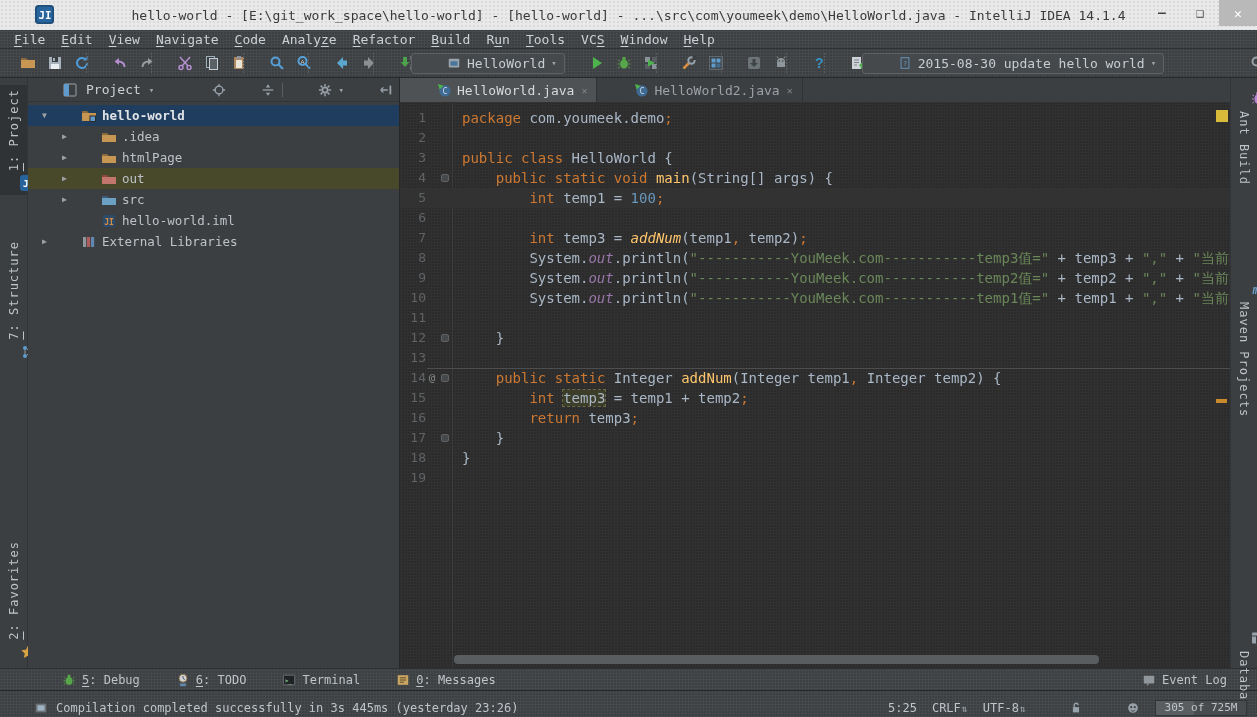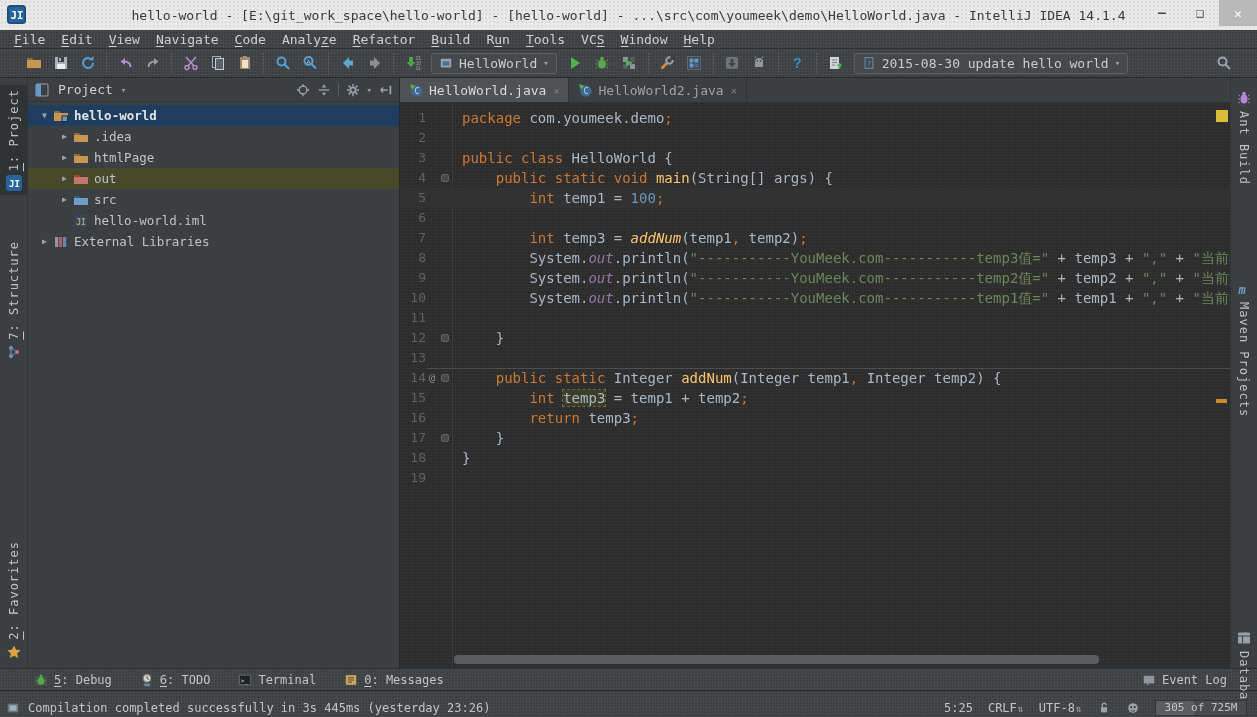--- a/index.html
+++ b/index.html
@@ -4,21 +4,21 @@
 <style>
   * { margin:0; padding:0; box-sizing:border-box; }
   html,body { width:1257px; height:717px; overflow:hidden; }
   body {
     font-family:"DejaVu Sans Mono","Liberation Mono",monospace;
     background:#3c3f41; color:#bbb; font-size:13px; position:relative;
     -webkit-font-smoothing:none;
   }
   .dotted { background-image:radial-gradient(rgba(255,255,255,.05) 1px, transparent 1.3px); background-size:3px 3px; }
   u { text-decoration:underline; text-underline-offset:2px; }
-  .icon { display:inline-flex; align-items:center; justify-content:center; }
+  .icon { display:inline-flex; align-items:center; justify-content:center;margin-left:28px; }
   .icon svg { width:16px; height:16px; display:block; }
   button { background:none; border:none; cursor:default; }
 
   
   #titlebar { height:30px; background:#e9e9e9;
     background-image:radial-gradient(#dadada 1px, transparent 1.3px); background-size:4px 4px;
     display:flex; align-items:center; justify-content:center; position:relative;
     color:#3a3a3a; font-size:13px; }
   #app-logo { position:absolute; left:7px; top:5px; }
   #app-logo svg { width:19px; height:19px; }
@@ -28,21 +28,21 @@
   .win-btn.max::before { content:"❑"; }
   .win-btn.close { background:#b9b9b9; color:#fff; height:26px; }
   .win-btn.close::before { content:"✕"; font-weight:bold; }
 
   
   #menubar { height:19px; display:flex; align-items:center; padding-left:6px;
     color:#ccd1d5; border-bottom:1px solid #2e3133; }
   .menu-item { padding:0 8px; white-space:pre; }
 
   
-  #toolbar { height:29px; display:flex; align-items:center; padding:0 20px; border-bottom:1px solid #282828; }
+  #toolbar { height:29px; display:flex; align-items:center; padding:0 0; border-bottom:1px solid #282828; }
   .tb-btn { width:27px; height:25px; display:flex; align-items:center; justify-content:center; flex:none; }
   .tb-sep { width:1px; height:20px; margin:0 5px; flex:none;
     background-image:linear-gradient(#5a5e60 60%, transparent 0); background-size:1px 3px; }
   .tb-combo { height:21px; border:1px solid #5e6164; border-radius:3px; background:#45494b;
     display:flex; align-items:center; padding:0 7px; gap:6px; margin:0 5px; color:#c7cdd2; white-space:pre; flex:none; }
   .tb-combo .icon svg { width:14px; height:14px; }
   .caret { color:#9aa0a5; font-size:9px; }
   #searchbar-btn { margin-left:auto; }
 
   
@@ -105,21 +105,21 @@
   .stripe-mark.om { position:absolute; right:3px; top:296px; width:11px; height:4px; background:#c98a2b; }
   #h-scrollbar { position:absolute; bottom:4px; left:54px; right:16px; height:9px; }
   #h-scrollbar .thumb { position:absolute; left:0; top:0; height:9px; width:645px;
     background:#5a5d5f; border-radius:4px; }
 
   #right-stripe { width:27px; background:#3c3f41; border-left:1px solid #323537;
     display:flex; flex-direction:column; align-items:center; padding-top:8px; }
   #right-stripe .stripe-btn { gap:5px; }
 
   
-  #bottom-bar { height:22px; display:flex; align-items:center; gap:28px; padding:0 14px 0 34px;
+  #bottom-bar { height:22px; display:flex; align-items:center; gap:8px; padding:0 14px 0 34px;
     border-top:1px solid #2e3133; font-size:12px; color:#bfc4c8; }
   .bb-item { display:flex; align-items:center; gap:6px; white-space:pre; }
   .bb-item .icon svg { width:14px; height:14px; }
   #event-log-item { margin-left:auto; margin-right:16px; }
 
   #statusbar { height:34px; border-top:1px solid #282828; display:flex; align-items:center;
     gap:8px; padding:0 10px 0 6px; font-size:12px; color:#bfc4c8; }
   #statusbar .right { margin-left:auto; display:flex; align-items:center; gap:15px; }
   .updown::after { content:"⇅"; font-size:10px; color:#9aa0a5; margin-left:1px; }
   #memory-chip { position:relative; width:92px; height:16px; background:#494c4e; border:1px solid #323537;

